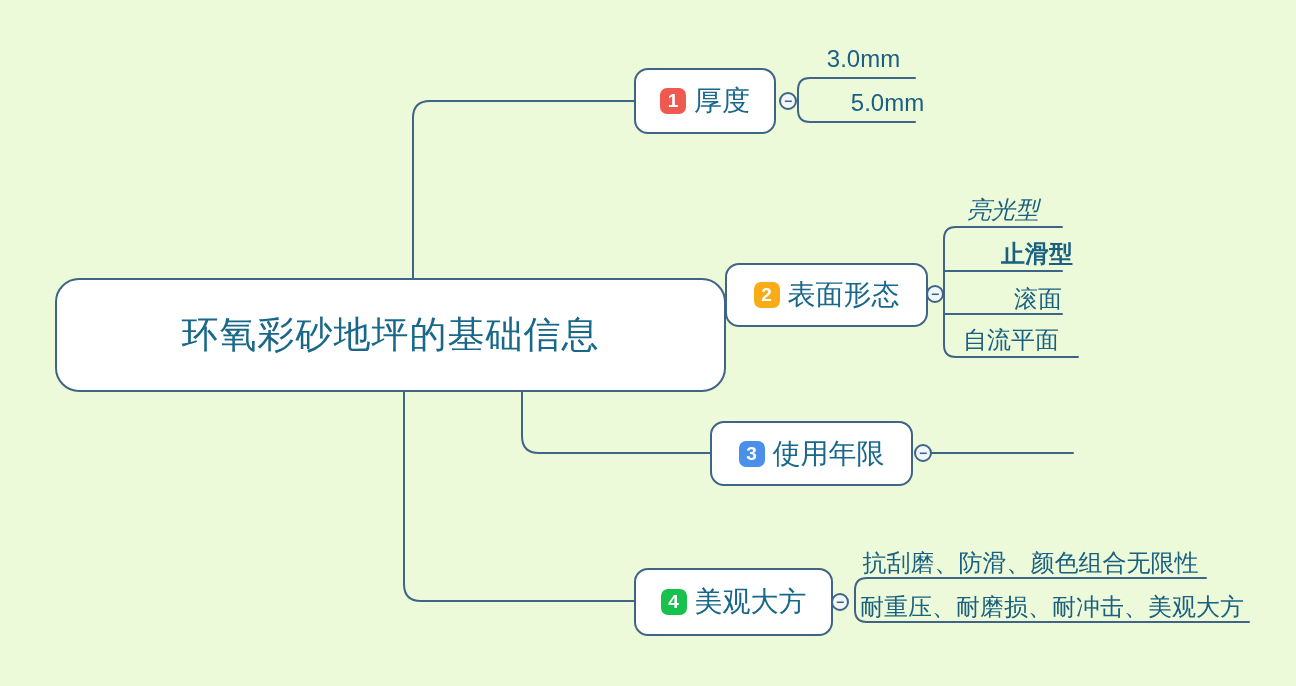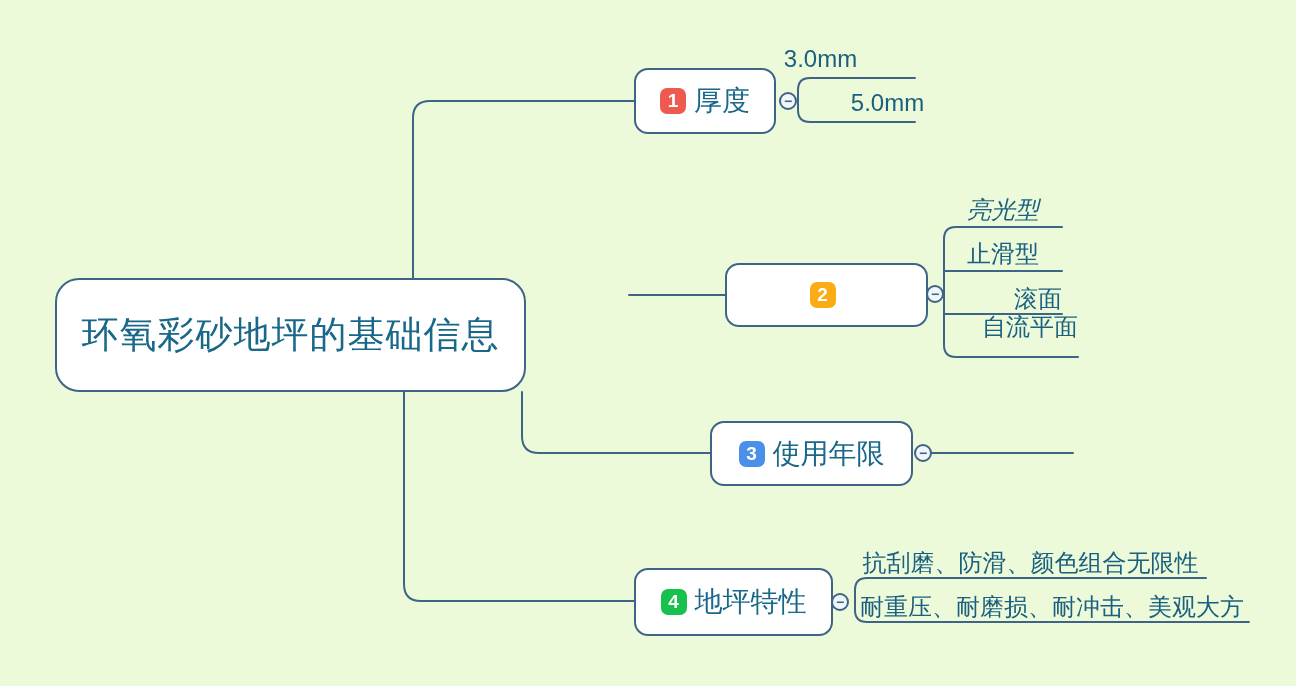--- a/index.html
+++ b/index.html
@@ -14,46 +14,46 @@
   svg.links path{fill:none;stroke:#3e6486;stroke-width:2;stroke-linecap:round;}
   .node{
     position:absolute;
     background:#ffffff;
     border:2px solid #3e6486;
     box-sizing:border-box;
     display:flex;align-items:center;justify-content:center;
     color:#19688a;
   }
   .node.root{
-    left:55px;top:278px;width:471px;height:114px;
+    left:55px;top:278px;width:671px;height:114px;
     border-radius:24px;font-size:37px;letter-spacing:1px;
   }
   .node.branch{border-radius:14px;font-size:28px;}
   .node.b1{left:634px;top:68px;width:142px;height:66px;}
   .node.b2{left:725px;top:263px;width:203px;height:64px;}
   .node.b3{left:710px;top:421px;width:203px;height:65px;}
   .node.b4{left:634px;top:568px;width:199px;height:68px;}
   .badge{
     display:inline-flex;align-items:center;justify-content:center;
     width:26px;height:26px;border-radius:7px;
     color:#ffffff;font-size:19px;font-weight:bold;
     margin-right:8px;flex:0 0 auto;
   }
   .leaf{
     position:absolute;
     color:#1a6080;font-size:24px;
     text-align:center;white-space:nowrap;
     line-height:26px;
   }
-  .leaf.c1{left:762px;width:117px;top:46px;}
+  .leaf.c1{left:805px;width:117px;top:46px;}
   .leaf.c2{left:798px;width:117px;top:90px;padding-left:31px;}
   .leaf.c3{left:944px;width:118px;top:197px;font-style:italic;}
-  .leaf.c4{left:944px;width:118px;top:241px;}
+  .leaf.c4{left:978px;width:118px;top:241px;font-weight:bold;}
   .leaf.c5{left:944px;width:118px;top:286px;text-align:right;}
-  .leaf.c6{left:944px;width:134px;top:314px;text-align:right;}
+  .leaf.c6{left:944px;width:134px;top:327px;}
   .leaf.c7{left:931px;width:142px;top:420px;}
   .leaf.c8{left:855px;width:351px;top:550px;}
   .leaf.c9{left:855px;width:394px;top:594px;}
   .toggle{
     position:absolute;
     width:18px;height:18px;border-radius:50%;
     background:#f0f6fb;border:2px solid #3e6486;
     box-sizing:border-box;
     color:#3e6486;font-size:14px;font-weight:bold;
     display:flex;align-items:center;justify-content:center;
@@ -89,34 +89,35 @@
   <div class="node branch b1">
     <span class="badge" style="background-color: rgb(238, 90, 80);">1</span>
     <span>厚度</span>
   </div>
   <div class="toggle t1">−</div>
   <div class="leaf c1">3.0mm</div>
   <div class="leaf c2">5.0mm</div>
 
   <div class="node branch b2">
     <span class="badge" style="background-color: rgb(249, 172, 22);">2</span>
+    <span>表面形态</span>
   </div>
   <div class="toggle t2">−</div>
   <div class="leaf c3">亮光型</div>
   <div class="leaf c4">止滑型</div>
   <div class="leaf c5">滚面</div>
   <div class="leaf c6">自流平面</div>
 
   <div class="node branch b3">
     <span class="badge" style="background-color: rgb(74, 143, 232);">3</span>
     <span>使用年限</span>
   </div>
   <div class="toggle t3">−</div>
 
   <div class="node branch b4">
     <span class="badge" style="background-color: rgb(23, 193, 78);">4</span>
-    <span>地坪特性</span>
+    <span>美观大方</span>
   </div>
   <div class="toggle t4">−</div>
   <div class="leaf c9">耐重压、耐磨损、耐冲击、美观大方</div>
   <div class="leaf c8">抗刮磨、防滑、颜色组合无限性</div>
 
 </div>
 
 </body></html>

